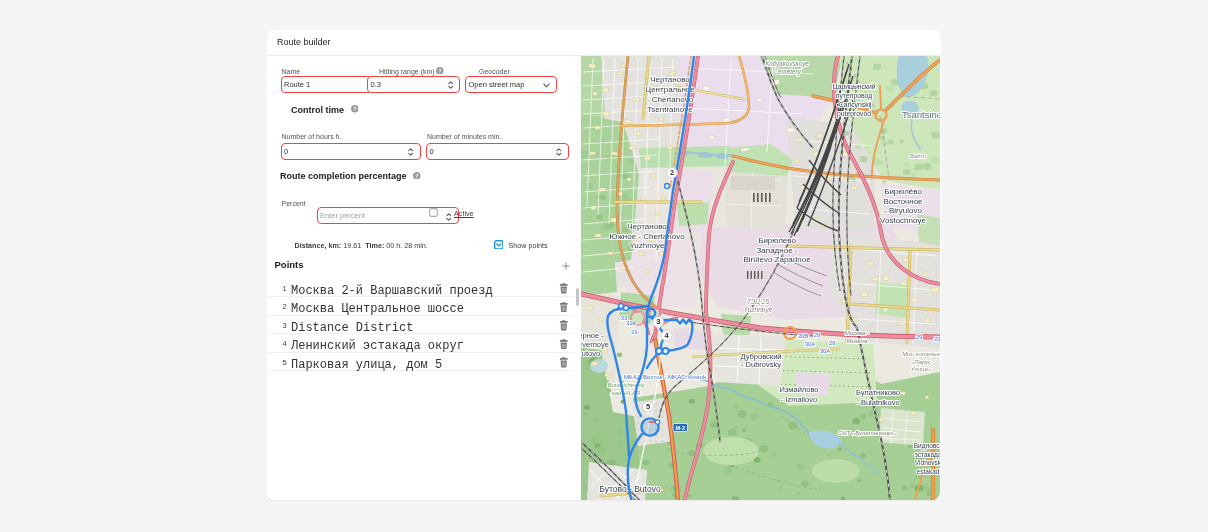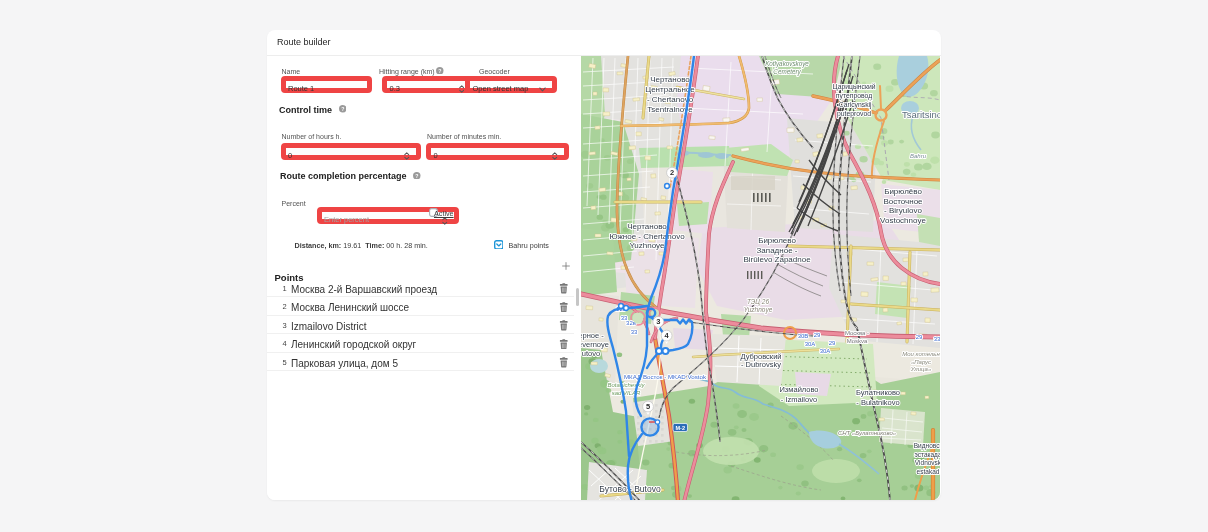--- a/index.html
+++ b/index.html
@@ -4,61 +4,61 @@
 html,body { width:1208px; height:532px; background:#f5f5f6; font-family:"Liberation Sans",sans-serif; overflow:hidden; }
 .card { position:absolute; left:267px; top:30px; width:674px; height:470px; background:#fff; border-radius:8px;
         box-shadow:0 1px 2px rgba(0,0,0,0.05); }
 .chdr { position:absolute; left:10px; top:7px; font-size:9px; color:#262626; }
 .cdiv { position:absolute; left:0; top:25px; width:100%; height:1px; background:#ededed; }
 .panel { position:absolute; left:0; top:26px; width:314px; height:444px; background:#fff; overflow:hidden;
          border-bottom-left-radius:8px; }
 .mapbox { position:absolute; left:314px; top:26px; width:359px; height:444px; overflow:hidden;
           border-bottom-right-radius:8px; }
 .lbl { position:absolute; font-size:7px; color:#525252; white-space:nowrap; }
-.inp { position:absolute; height:17px; border:5px solid #ef4444; border-radius:4px; background:#fdfdfd;
+.inp { position:absolute; height:17px; border:1px solid #ef4444; border-radius:4px; background:#fdfdfd;
        font-size:7.5px; color:#333; line-height:16px; padding-left:2.5px; white-space:nowrap; }
 .ph { color:#a3a3a3; }
 .spin { position:absolute; top:4.5px; }
 .spin svg { display:block; }
 .ptrash svg { display:block; }
 .sect { position:absolute; font-size:9px; font-weight:bold; color:#212121; white-space:nowrap; }
 .qi { position:relative; top:0px; margin-left:4px; }
 .small { font-size:7.2px; color:#3c3c3c; white-space:nowrap; }
 .prow { position:relative; height:18.6px; border-bottom:1px solid #f0f0f0; }
 .pnum { position:absolute; left:15.5px; top:5px; font-size:7.5px; color:#444; }
-.ptxt { position:absolute; left:24px; top:5px; font-size:10px; color:#333; white-space:nowrap; }
+.ptxt { position:absolute; left:24px; top:5px; font-size:12px; color:#333; white-space:nowrap;font-family:Liberation Mono, monospace; }
 .ptrash { position:absolute; right:6px; top:4.5px; }
 </style></head>
 <body>
 <div class="card">
   <div class="chdr">Route builder</div>
   <div class="cdiv"></div>
   <div class="panel">
 
     <div class="lbl" style="left:14.5px;top:11.5px;">Name</div>
     <div class="lbl" style="left:112px;top:11.5px;">Hitting range (km)</div>
     <div style="position:absolute;left:169px;top:10.5px;line-height:0;"><svg width="7.5" height="7.5" viewBox="0 0 8 8">
           <circle cx="4" cy="4" r="4" fill="#9a9a9a"></circle>
           <text x="4" y="6" font-size="5.6" fill="#fff" text-anchor="middle" font-family="Liberation Sans, sans-serif" font-weight="bold">?</text>
         </svg></div>
     <div class="lbl" style="left:212px;top:11.5px;">Geocoder</div>
     <div class="inp" style="left:13.5px;top:19.5px;width:91px;">Route 1</div>
-    <div class="inp" style="left:115px;top:19.5px;width:93px;">0.3<span class="spin" style="right:6px;">
+    <div class="inp" style="left:100px;top:19.5px;width:93px;">0.3<span class="spin" style="right:6px;">
           <svg width="5.5" height="8" viewBox="0 0 7 10" fill="none" stroke="#555" stroke-width="1.3" stroke-linecap="round" stroke-linejoin="round">
             <path d="M1,3.4 L3.5,1 L6,3.4"></path>
             <path d="M1,6.6 L3.5,9 L6,6.6"></path>
           </svg>
         </span></div>
     <div class="inp" style="left:198px;top:19.5px;width:92px;">Open street map<span class="spin" style="right:6px;top:6px;">
           <svg width="7" height="5" viewBox="0 0 9 6" fill="none" stroke="#555" stroke-width="1.3" stroke-linecap="round" stroke-linejoin="round">
             <path d="M1,1 L4.5,4.8 L8,1"></path>
           </svg>
         </span></div>
 
-    <div class="sect" style="left:12px;top:48.5px;">Control time <span class="qi"><svg width="7.5" height="7.5" viewBox="0 0 8 8">
+    <div class="sect" style="left:24px;top:48.5px;">Control time <span class="qi"><svg width="7.5" height="7.5" viewBox="0 0 8 8">
             <circle cx="4" cy="4" r="4" fill="#9a9a9a"></circle>
             <text x="4" y="6" font-size="5.6" fill="#fff" text-anchor="middle" font-family="Liberation Sans, sans-serif" font-weight="bold">?</text>
           </svg></span></div>
     <div class="lbl" style="left:14.5px;top:77px;">Number of hours h.</div>
     <div class="lbl" style="left:160px;top:77px;">Number of minutes min.</div>
     <div class="inp" style="left:13.5px;top:86.5px;width:140px;">0<span class="spin" style="right:6px;">
           <svg width="5.5" height="8" viewBox="0 0 7 10" fill="none" stroke="#555" stroke-width="1.3" stroke-linecap="round" stroke-linejoin="round">
             <path d="M1,3.4 L3.5,1 L6,3.4"></path>
             <path d="M1,6.6 L3.5,9 L6,6.6"></path>
           </svg>
@@ -77,74 +77,74 @@
     <div class="lbl" style="left:14.5px;top:144px;">Percent</div>
     <div class="inp" style="left:13.5px;top:151px;width:142px;margin-left:36px;"><span class="ph">Enter percent</span><span class="spin" style="right:6px;">
           <svg width="5.5" height="8" viewBox="0 0 7 10" fill="none" stroke="#555" stroke-width="1.3" stroke-linecap="round" stroke-linejoin="round">
             <path d="M1,3.4 L3.5,1 L6,3.4"></path>
             <path d="M1,6.6 L3.5,9 L6,6.6"></path>
           </svg>
         </span></div>
     <div style="position:absolute;left:162px;top:151.5px;line-height:0;"><svg width="9" height="9" viewBox="0 0 11 11">
           <rect x="0.75" y="0.75" width="9.5" height="9.5" rx="2.6" fill="#fff" stroke="#a9acb4" stroke-width="1.3"></rect>
         </svg></div>
-    <div class="small" style="position:absolute;left:167px;top:153px;text-decoration:underline;">Active</div>
+    <div class="small" style="position:absolute;left:187px;top:153px;text-decoration:underline;">Active</div>
 
     <div class="small" style="position:absolute;left:7.5px;top:185px;margin-left:20px;"><b>Distance, km:</b> 19.61&nbsp; <b>Time:</b> 00 h. 28 min.</div>
     <div style="position:absolute;left:226.5px;top:183.5px;line-height:0;"><svg width="9.6" height="9.6" viewBox="0 0 11 11">
           <rect x="0.8" y="0.8" width="9.4" height="9.4" rx="2.2" fill="#fff" stroke="#1f96d8" stroke-width="1.6"></rect>
           <path d="M3.2,4.6 L5.5,6.8 L7.8,4.6" stroke="#1f96d8" stroke-width="1.5" fill="none" stroke-linecap="round" stroke-linejoin="round"></path>
         </svg></div>
-    <div class="small" style="position:absolute;left:241.5px;top:185px;">Bahru points</div>
+    <div class="small" style="position:absolute;left:241.5px;top:185px;">Show points</div>
 
-    <div class="sect" style="left:7.5px;top:216px;font-size:9.5px;">Points</div>
+    <div class="sect" style="left:7.5px;top:203px;font-size:9.5px;">Points</div>
     <div style="position:absolute;left:294.5px;top:206px;line-height:0;"><svg width="8" height="8" viewBox="0 0 11 11" stroke="#757575" stroke-width="1.1" stroke-linecap="round">
           <path d="M5.5,0.8 V10.2"></path>
           <path d="M0.8,5.5 H10.2"></path>
         </svg></div>
     <div style="position:absolute;left:0;top:222.5px;width:307px;">
 <div class="prow">
           <span class="pnum">1</span>
           <span class="ptxt">Москва 2-й Варшавский проезд</span>
           <span class="ptrash">
             <svg width="9.5" height="10.5" viewBox="0 0 9.5 10.5">
               <rect x="3.3" y="0.2" width="2.9" height="1.6" rx="0.5" fill="#757575"></rect>
               <rect x="0.9" y="1.1" width="7.7" height="1.7" rx="0.5" fill="#757575"></rect>
               <path d="M1.6,3.4 H7.9 L7.4,9.8 Q7.35,10.4 6.75,10.4 H2.75 Q2.15,10.4 2.1,9.8 Z" fill="#757575"></path>
               <path d="M3.4,4.6 V9.2 M4.75,4.6 V9.2 M6.1,4.6 V9.2" stroke="#cfcfcf" stroke-width="0.7" fill="none"></path>
             </svg>
           </span>
         </div>
 <div class="prow">
           <span class="pnum">2</span>
-          <span class="ptxt">Москва Ленинский шоссе</span>
+          <span class="ptxt">Москва Центральное шоссе</span>
           <span class="ptrash">
             <svg width="9.5" height="10.5" viewBox="0 0 9.5 10.5">
               <rect x="3.3" y="0.2" width="2.9" height="1.6" rx="0.5" fill="#757575"></rect>
               <rect x="0.9" y="1.1" width="7.7" height="1.7" rx="0.5" fill="#757575"></rect>
               <path d="M1.6,3.4 H7.9 L7.4,9.8 Q7.35,10.4 6.75,10.4 H2.75 Q2.15,10.4 2.1,9.8 Z" fill="#757575"></path>
               <path d="M3.4,4.6 V9.2 M4.75,4.6 V9.2 M6.1,4.6 V9.2" stroke="#cfcfcf" stroke-width="0.7" fill="none"></path>
             </svg>
           </span>
         </div>
 <div class="prow">
           <span class="pnum">3</span>
-          <span class="ptxt">Izmailovo District</span>
+          <span class="ptxt">Distance District</span>
           <span class="ptrash">
             <svg width="9.5" height="10.5" viewBox="0 0 9.5 10.5">
               <rect x="3.3" y="0.2" width="2.9" height="1.6" rx="0.5" fill="#757575"></rect>
               <rect x="0.9" y="1.1" width="7.7" height="1.7" rx="0.5" fill="#757575"></rect>
               <path d="M1.6,3.4 H7.9 L7.4,9.8 Q7.35,10.4 6.75,10.4 H2.75 Q2.15,10.4 2.1,9.8 Z" fill="#757575"></path>
               <path d="M3.4,4.6 V9.2 M4.75,4.6 V9.2 M6.1,4.6 V9.2" stroke="#cfcfcf" stroke-width="0.7" fill="none"></path>
             </svg>
           </span>
         </div>
 <div class="prow">
           <span class="pnum">4</span>
-          <span class="ptxt">Ленинский городской округ</span>
+          <span class="ptxt">Ленинский эстакада округ</span>
           <span class="ptrash">
             <svg width="9.5" height="10.5" viewBox="0 0 9.5 10.5">
               <rect x="3.3" y="0.2" width="2.9" height="1.6" rx="0.5" fill="#757575"></rect>
               <rect x="0.9" y="1.1" width="7.7" height="1.7" rx="0.5" fill="#757575"></rect>
               <path d="M1.6,3.4 H7.9 L7.4,9.8 Q7.35,10.4 6.75,10.4 H2.75 Q2.15,10.4 2.1,9.8 Z" fill="#757575"></path>
               <path d="M3.4,4.6 V9.2 M4.75,4.6 V9.2 M6.1,4.6 V9.2" stroke="#cfcfcf" stroke-width="0.7" fill="none"></path>
             </svg>
           </span>
         </div>
 <div class="prow">

